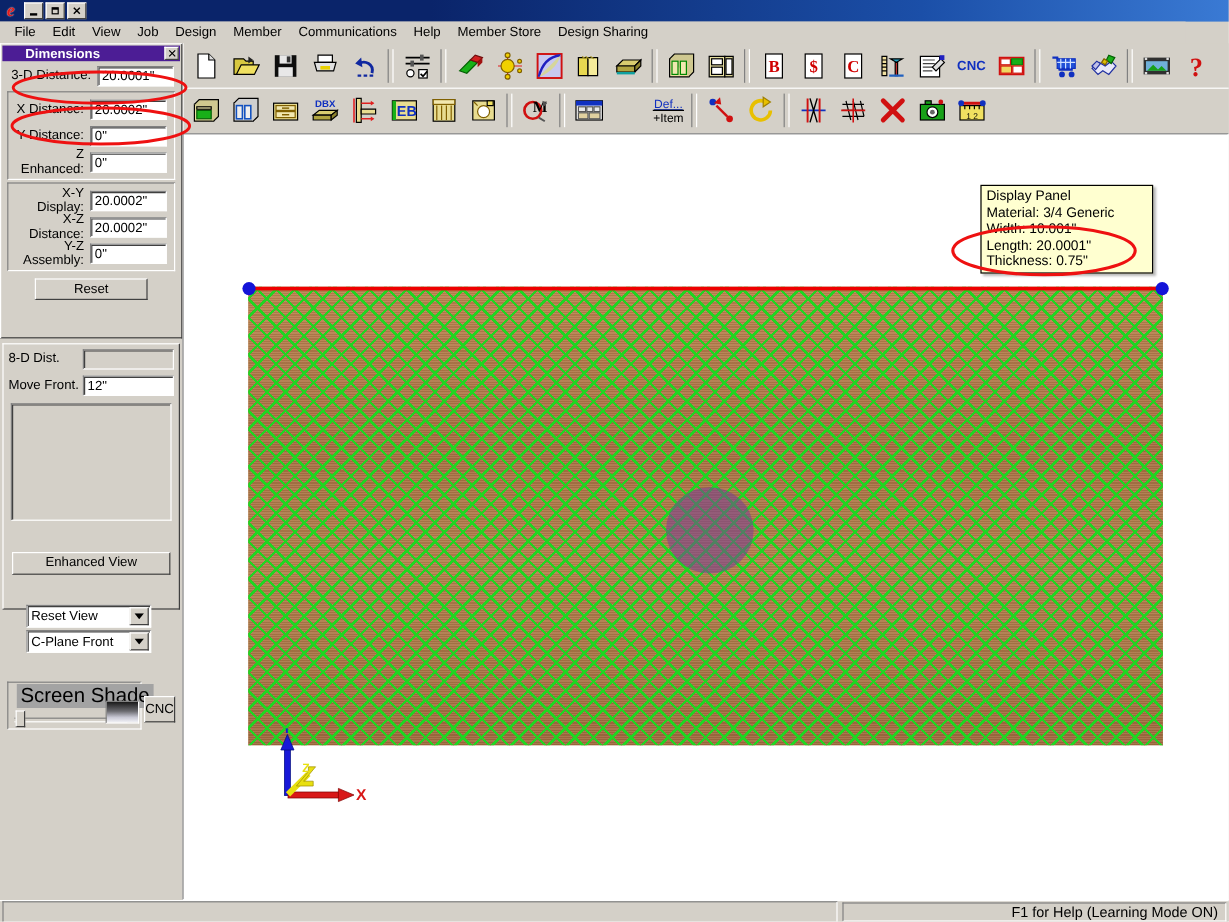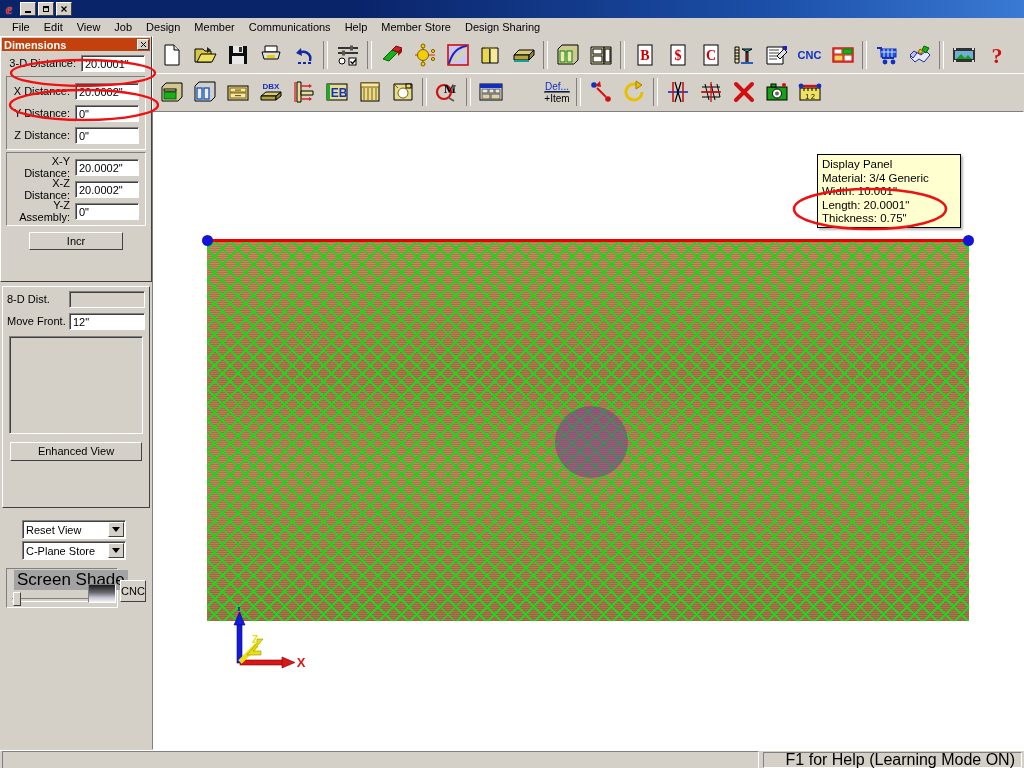--- a/index.html
+++ b/index.html
@@ -75,23 +75,23 @@
     position:absolute;left:0;top:36px;width:152px;height:714px;
     background:#d4d0c8;
   }
 
   .dimpanel{
     position:absolute;left:0;top:0;width:152px;height:246px;
     background:#d4d0c8;border:1px solid;
     border-color:#ffffff #404040 #404040 #ffffff;box-sizing:border-box;
   }
   .dimcap{
-    height:13px;margin:1px;background:#c2410c;
+    height:13px;margin:1px;background:#4c1d95;
     display:flex;align-items:center;
-    color:#ffffff;font-weight:bold;font-size:11px;padding-left:2px;
+    color:#ffffff;font-weight:bold;font-size:11px;padding-left:19px;
     box-sizing:border-box;
   }
   .dimcap .lbl{flex:1;}
   .capx{
     width:12px;height:11px;background:#d4d0c8;
     border:1px solid;border-color:#ffffff #404040 #404040 #ffffff;
     display:flex;align-items:center;justify-content:center;
     font-size:8px;line-height:8px;color:#000;margin-right:1px;box-sizing:border-box;
   }
   .drow{display:flex;align-items:center;height:22px;padding:0 6px;}
@@ -133,27 +133,27 @@
     border:1px solid;border-color:#808080 #ffffff #ffffff #808080;
     box-shadow:inset 1px 1px 0 #404040;
     font-size:11px;color:#000;padding-left:3px;line-height:16px;box-sizing:border-box;
   }
   .bigbox{
     margin:5px 6px 0 6px;height:96px;background:#d4d0c8;
     border:1px solid;border-color:#808080 #ffffff #ffffff #808080;
     box-shadow:inset 1px 1px 0 #404040;
   }
   .ebtn{
-    margin:8px auto 0 auto;width:132px;height:19px;display:block;
+    margin:26px auto 0 auto;width:132px;height:19px;display:block;
     background:#d4d0c8;border:1px solid;
     border-color:#ffffff #404040 #404040 #ffffff;
     font-size:11px;text-align:center;line-height:17px;color:#000;box-sizing:border-box;
   }
 
-  .viewpanel{position:absolute;left:0;top:480px;width:180px;height:90px;}
+  .viewpanel{position:absolute;left:0;top:464px;width:180px;height:90px;}
   .combo{
     position:absolute;width:104px;height:19px;background:#ffffff;
     border:1px solid;border-color:#808080 #ffffff #ffffff #808080;
     box-shadow:inset 1px 1px 0 #404040;
     display:flex;align-items:center;box-sizing:border-box;
   }
   .combo .cv{flex:1;padding-left:3px;font-size:11px;color:#000;line-height:16px;}
   .combo .carrow{
     width:16px;height:15px;margin-right:1px;background:#d4d0c8;
     border:1px solid;border-color:#ffffff #404040 #404040 #ffffff;
@@ -242,24 +242,24 @@
   .statusbar{
     position:absolute;left:0;top:750px;width:1024px;height:18px;
     background:#d4d0c8;display:flex;align-items:center;
     border-top:1px solid #ffffff;box-sizing:border-box;
   }
   .sb-left{
     flex:1;height:16px;margin:1px 2px;
     border:1px solid;border-color:#808080 #ffffff #ffffff #808080;
   }
   .sb-right{
-    width:259px;height:16px;margin:1px 2px;
+    width:320px;height:16px;margin:1px 2px;
     border:1px solid;border-color:#808080 #ffffff #ffffff #808080;
     display:flex;align-items:center;justify-content:flex-end;
-    padding-right:6px;font-size:16px;color:#000;box-sizing:border-box;
+    padding-right:6px;font-size:12px;color:#000;box-sizing:border-box;
   }
 </style>
 </head>
 <body>
 
 <div id="app">
 
   <div class="titlebar">
     <div class="appicon">e</div>
     <div class="wbtns">
@@ -657,41 +657,41 @@
       <div class="dgroup">
         <div class="drow">
           <span class="dl">X Distance:</span>
           <span class="dfield">20.0002"</span>
         </div>
         <div class="drow">
           <span class="dl">Y Distance:</span>
           <span class="dfield">0"</span>
         </div>
         <div class="drow">
-          <span class="dl">Z Distance:</span>
+          <span class="dl">Z Enhanced:</span>
           <span class="dfield">0"</span>
         </div>
       </div>
 
       <div class="dgroup">
         <div class="drow">
-          <span class="dl">X-Y Distance:</span>
+          <span class="dl">X-Y Display:</span>
           <span class="dfield">20.0002"</span>
         </div>
         <div class="drow">
           <span class="dl">X-Z Distance:</span>
           <span class="dfield">20.0002"</span>
         </div>
         <div class="drow">
           <span class="dl">Y-Z Assembly:</span>
           <span class="dfield">0"</span>
         </div>
       </div>
 
-      <div class="closebtn">Incr</div>
+      <div class="closebtn">Reset</div>
     </div>
 
     <div class="distpanel">
       <div class="drow2">
         <span class="dl">8-D Dist.</span>
         <span class="dfield-ro"></span>
       </div>
       <div class="drow2">
         <span class="dl">Move Front.</span>
         <span class="dfield-w">12"</span>
@@ -703,21 +703,21 @@
     <div class="viewpanel">
       <div class="combo" style="left:22px;top:4px;">
         <span class="cv">Reset View</span>
         <span class="carrow">
           <svg width="8" height="5" viewBox="0 0 8 5">
               <path d="M0 0h8L4 5z" fill="#000"></path>
             </svg>
         </span>
       </div>
       <div class="combo" style="left:22px;top:25px;">
-        <span class="cv">C-Plane Store</span>
+        <span class="cv">C-Plane Front</span>
         <span class="carrow">
           <svg width="8" height="5" viewBox="0 0 8 5">
               <path d="M0 0h8L4 5z" fill="#000"></path>
             </svg>
         </span>
       </div>
     </div>
 
     <div class="shadegrp"></div>
     <div class="shadelbl">Screen Shade</div>

